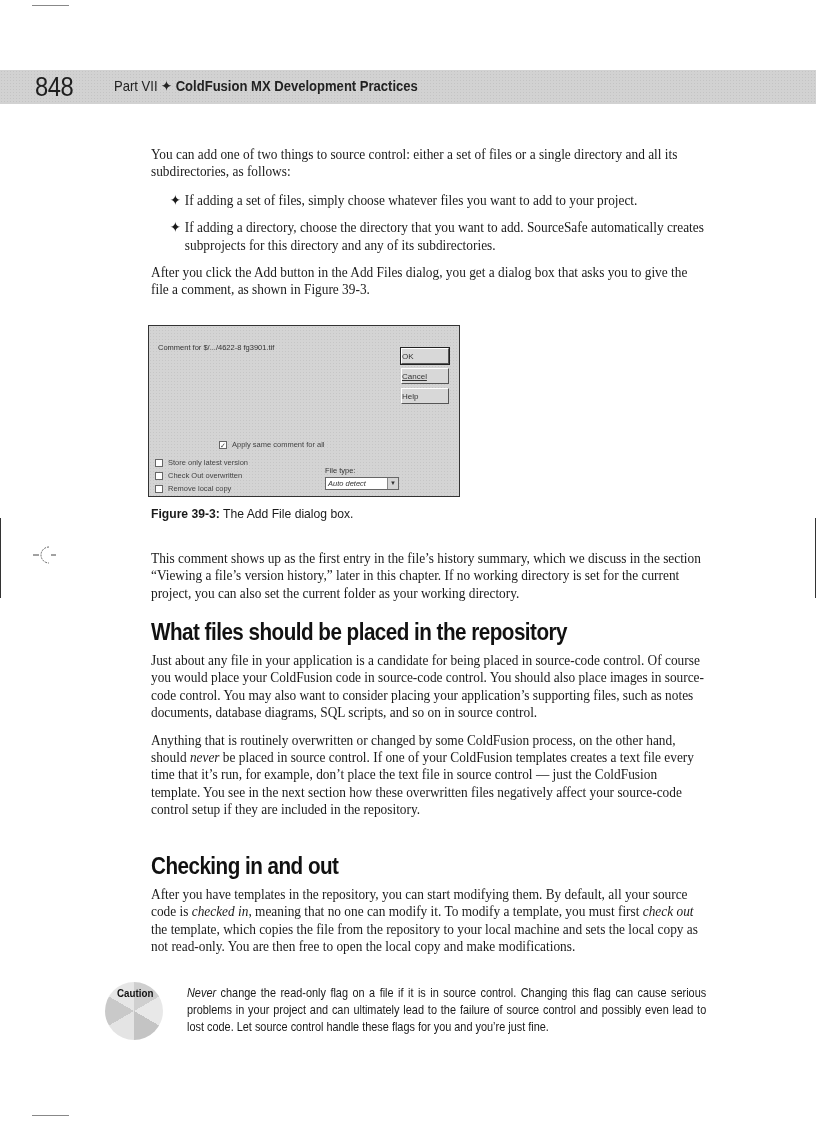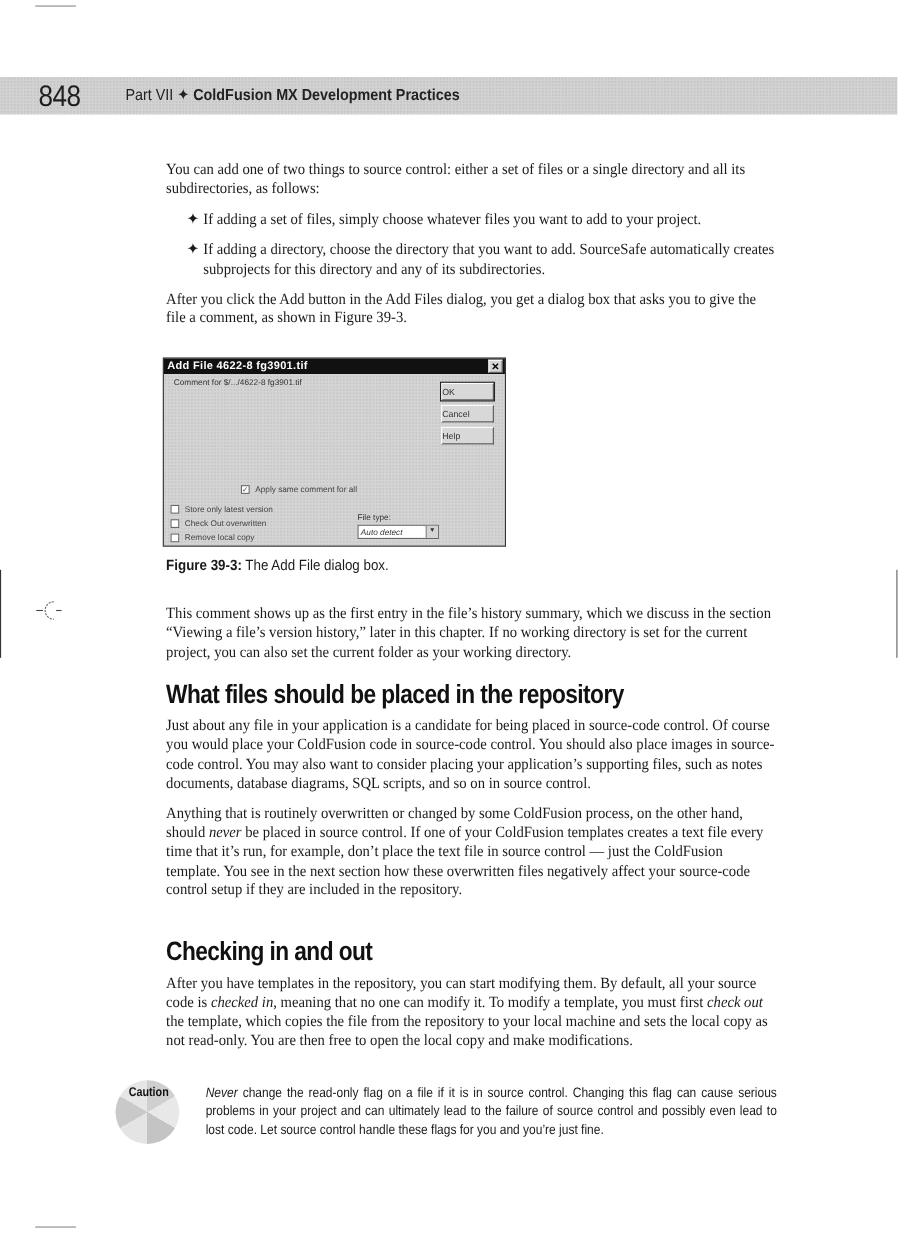--- a/index.html
+++ b/index.html
@@ -61,27 +61,23 @@
 <div class="content" style="top:146px;">
   <p class="body">You can add one of two things to source control: either a set of files or a single directory and all its subdirectories, as follows:</p>
   <ul class="bullets" style="margin-top:11px;">
     <li style="margin-bottom:10px;"><span class="b">✦</span><span>If adding a set of files, simply choose whatever files you want to add to your project.</span></li>
     <li><span class="b">✦</span><span>If adding a directory, choose the directory that you want to add. SourceSafe automatically creates subprojects for this directory and any of its subdirectories.</span></li>
   </ul>
   <p class="body" style="margin-top:10px;">After you click the Add button in the Add Files dialog, you get a dialog box that asks you to give the file a comment, as shown in Figure 39-3.</p>
 </div>
 
 <div class="dialog">
-  <div class="dlg-title">
-    <span>Add File 4622-8 fg3901.tif</span>
-    <span class="dlg-close">✕</span>
-  </div>
   <span class="dlg-label" style="left:9px;top:17px;">Comment for $/.../4622-8 fg3901.tif</span>
   <div class="dlg-btn default" style="top:22px;">OK</div>
-  <div class="dlg-btn" style="top:42px;">Cancel</div>
+  <div class="dlg-btn" style="top:42px;text-decoration:underline;">Cancel</div>
   <div class="dlg-btn" style="top:62px;">Help</div>
   <div class="chk" style="left:70px;top:114px;">
     <span class="box">✓</span>
     <span>Apply same comment for all</span>
   </div>
   <div class="chk" style="left:6px;top:132px;">
     <span class="box"></span>
     <span>Store only latest version</span>
   </div>
   <div class="chk" style="left:6px;top:145px;">

